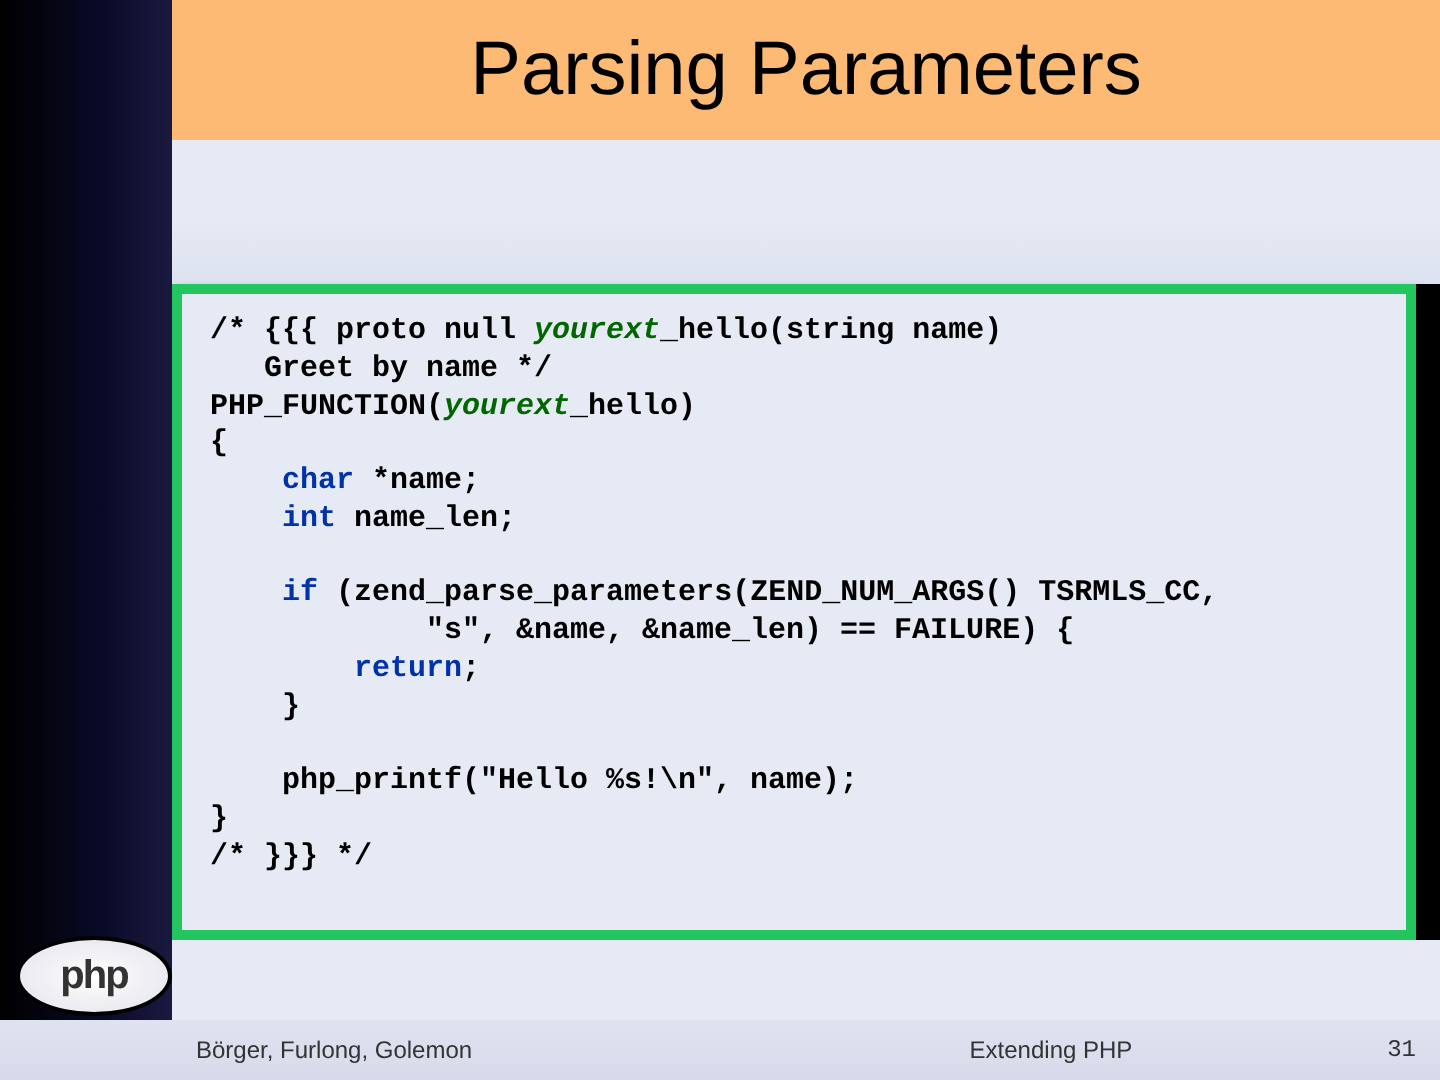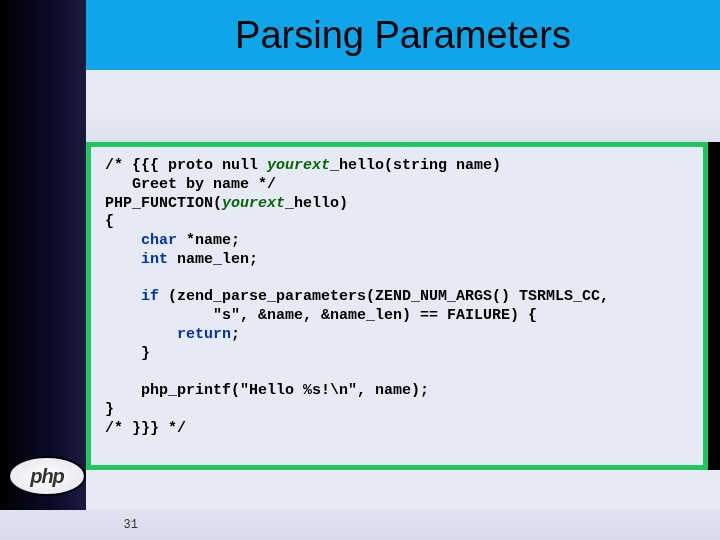--- a/index.html
+++ b/index.html
@@ -17,21 +17,21 @@
     width: 86px;
     height: 540px;
     background: linear-gradient(to right, #000 0%, #0a0a28 60%, #1a1a40 100%);
   }
   .title-band {
     position: absolute;
     left: 86px;
     top: 0;
     right: 0;
     height: 70px;
-    background: #0ea5e9;
+    background: #fdba74;
     display: flex;
     align-items: center;
     justify-content: center;
   }
   .title-band h1 {
     font-family: Verdana, Arial, sans-serif;
     font-weight: 400;
     font-size: 38px;
     color: #000;
   }
@@ -85,25 +85,24 @@
     font-size: 12px;
     color: #333;
     padding: 0 12px 0 98px;
   }
   .footer .left  { flex: 1; text-align: left; }
   .footer .center{ flex: 1; text-align: center; }
   .footer .right { flex: 0 0 40px; text-align: right; font-family: Liberation Mono, monospace; }
   .logo {
     position: absolute;
     left: 8px;
-    bottom: 44px;
+    bottom: 32px;
     width: 78px;
     height: 44px;
     z-index: 5;
-    font-style: italic;
   }
   .logo .ellipse {
     position: absolute;
     left: 0; top: 4px;
     width: 78px; height: 40px;
     border: 2px solid #000;
     border-radius: 50%;
     background: radial-gradient(ellipse at center, #fff 0%, #f0f0f4 50%, #e2e2ec 100%);
   }
   .logo .txt {
@@ -149,14 +148,16 @@
 </div>
 
 <div class="after-code"></div>
 
 <div class="logo">
   <div class="ellipse"></div>
   <div class="txt">php</div>
 </div>
 
 <div class="footer">
+  <div class="left">Börger, Furlong, Golemon</div>
+  <div class="center">Extending PHP</div>
   <div class="right">31</div>
 </div>
 
 </body></html>

